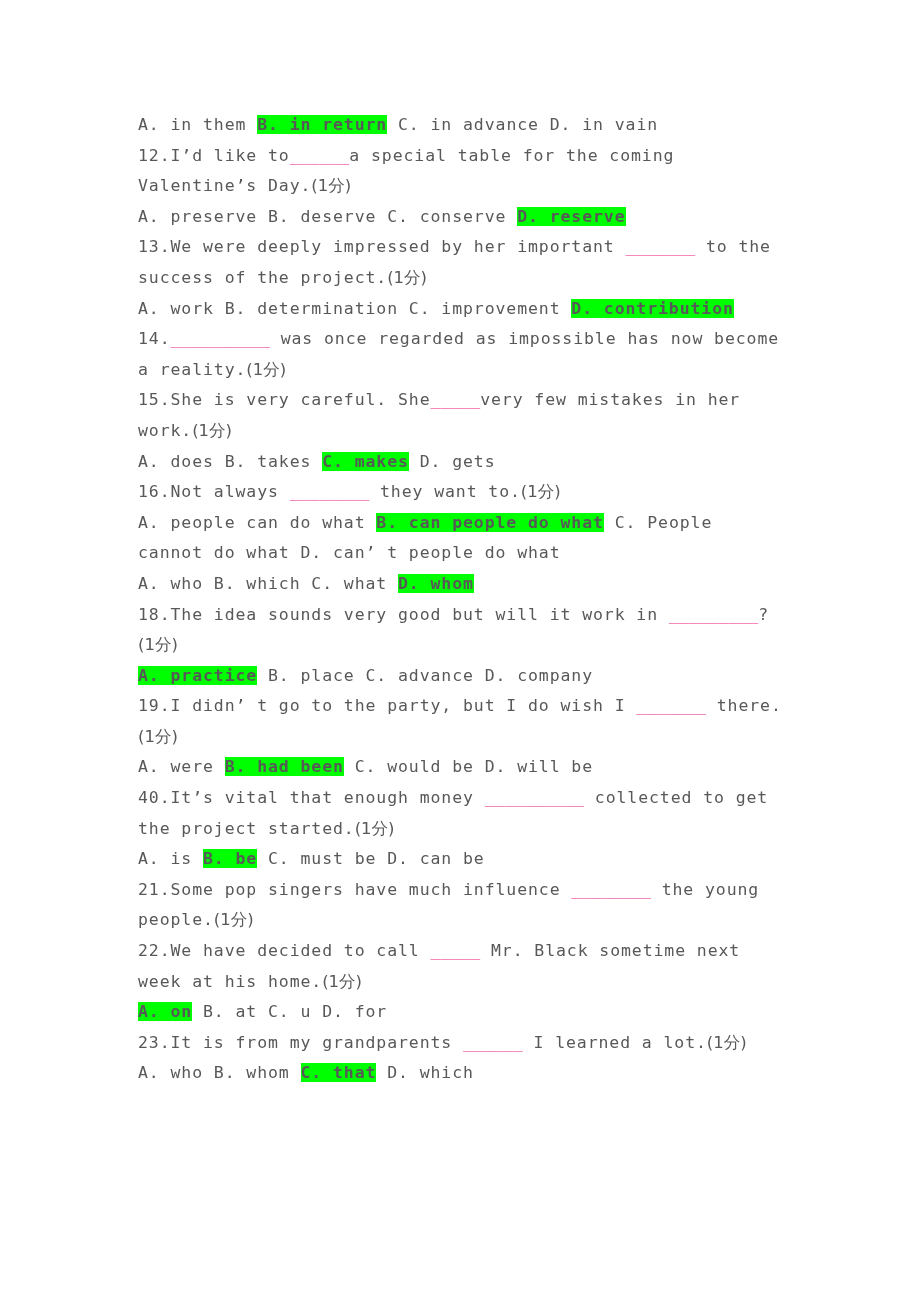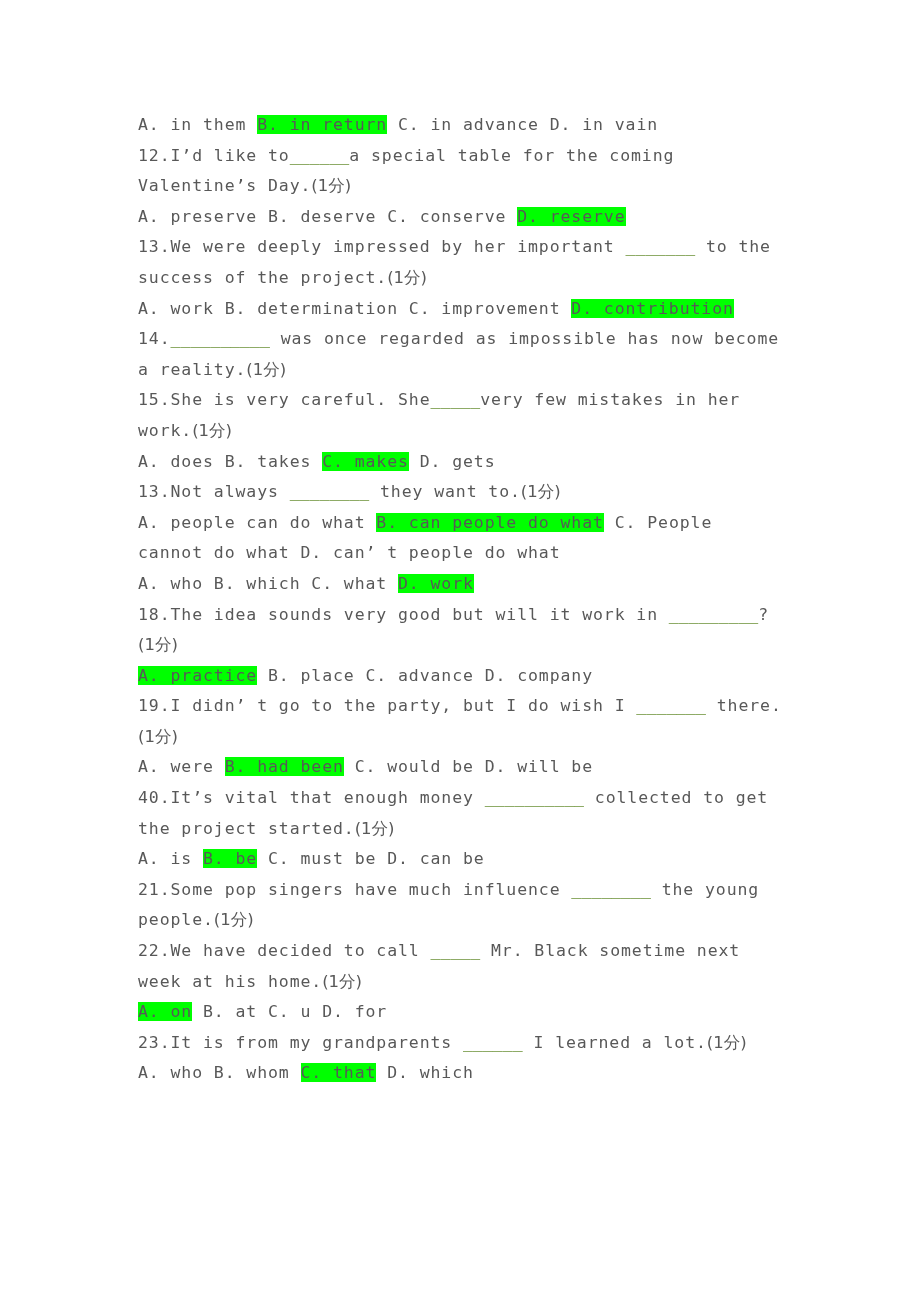--- a/index.html
+++ b/index.html
@@ -30,46 +30,47 @@
     line-height: 30.6px;
     color: #585858;
     letter-spacing: 0.9px;
     white-space: pre-wrap;
     word-break: normal;
     font-family: "DejaVu Sans Mono", "Liberation Mono", monospace;
   }
   .hl {
     background: #00ff00;
     color: #585858;
+    font-weight: bold;
   }
   .blank {
-    color: #4d7c0f;
+    color: #ec4899;
     letter-spacing: 0px;
   }
   .cjk {
     font-family: "DejaVu Sans", "Liberation Sans", sans-serif;
     letter-spacing: 0px;
   }
 </style>
 </head>
 <body>
 
 <div class="page">
   <div class="content" id="content">
       <div class="line"><span>A. in them </span><span class="hl">B. in return</span><span> C. in advance D. in vain</span></div>
       <div class="line"><span>12.I’d like to</span><span class="blank">______</span><span>a special table for the coming Valentine’s Day.</span><span class="cjk">(1分)</span></div>
       <div class="line"><span>A. preserve B. deserve C. conserve </span><span class="hl">D. reserve</span></div>
       <div class="line"><span>13.We were deeply impressed by her important </span><span class="blank">_______</span><span> to the success of the project.</span><span class="cjk">(1分)</span></div>
       <div class="line"><span>A. work B. determination C. improvement </span><span class="hl">D. contribution</span></div>
       <div class="line"><span>14.</span><span class="blank">__________</span><span> was once regarded as impossible has now become a reality.</span><span class="cjk">(1分)</span></div>
       <div class="line"><span>15.She is very careful. She</span><span class="blank">_____</span><span>very few mistakes in her work.</span><span class="cjk">(1分)</span></div>
       <div class="line"><span>A. does B. takes </span><span class="hl">C. makes</span><span> D. gets</span></div>
-      <div class="line"><span>13.Not always </span><span class="blank">________</span><span> they want to.</span><span class="cjk">(1分)</span></div>
+      <div class="line"><span>16.Not always </span><span class="blank">________</span><span> they want to.</span><span class="cjk">(1分)</span></div>
       <div class="line"><span>A. people can do what </span><span class="hl">B. can people do what</span><span> C. People cannot do what D. can’ t people do what</span></div>
-      <div class="line"><span>A. who B. which C. what </span><span class="hl">D. work</span></div>
+      <div class="line"><span>A. who B. which C. what </span><span class="hl">D. whom</span></div>
       <div class="line"><span>18.The idea sounds very good but will it work in </span><span class="blank">_________</span><span>?</span><span class="cjk">(1分)</span></div>
       <div class="line"><span class="hl">A. practice</span><span> B. place C. advance D. company</span></div>
       <div class="line"><span>19.I didn’ t go to the party, but I do wish I </span><span class="blank">_______</span><span> there.</span><span class="cjk">(1分)</span></div>
       <div class="line"><span>A. were </span><span class="hl">B. had been</span><span> C. would be D. will be</span></div>
       <div class="line"><span>40.It’s vital that enough money </span><span class="blank">__________</span><span> collected to get the project started.</span><span class="cjk">(1分)</span></div>
       <div class="line"><span>A. is </span><span class="hl">B. be</span><span> C. must be D. can be</span></div>
       <div class="line"><span>21.Some pop singers have much influence </span><span class="blank">________</span><span> the young people.</span><span class="cjk">(1分)</span></div>
       <div class="line"><span>22.We have decided to call </span><span class="blank">_____</span><span> Mr. Black sometime next week at his home.</span><span class="cjk">(1分)</span></div>
       <div class="line"><span class="hl">A. on</span><span> B. at C. u D. for</span></div>
       <div class="line"><span>23.It is from my grandparents </span><span class="blank">______</span><span> I learned a lot.</span><span class="cjk">(1分)</span></div>

